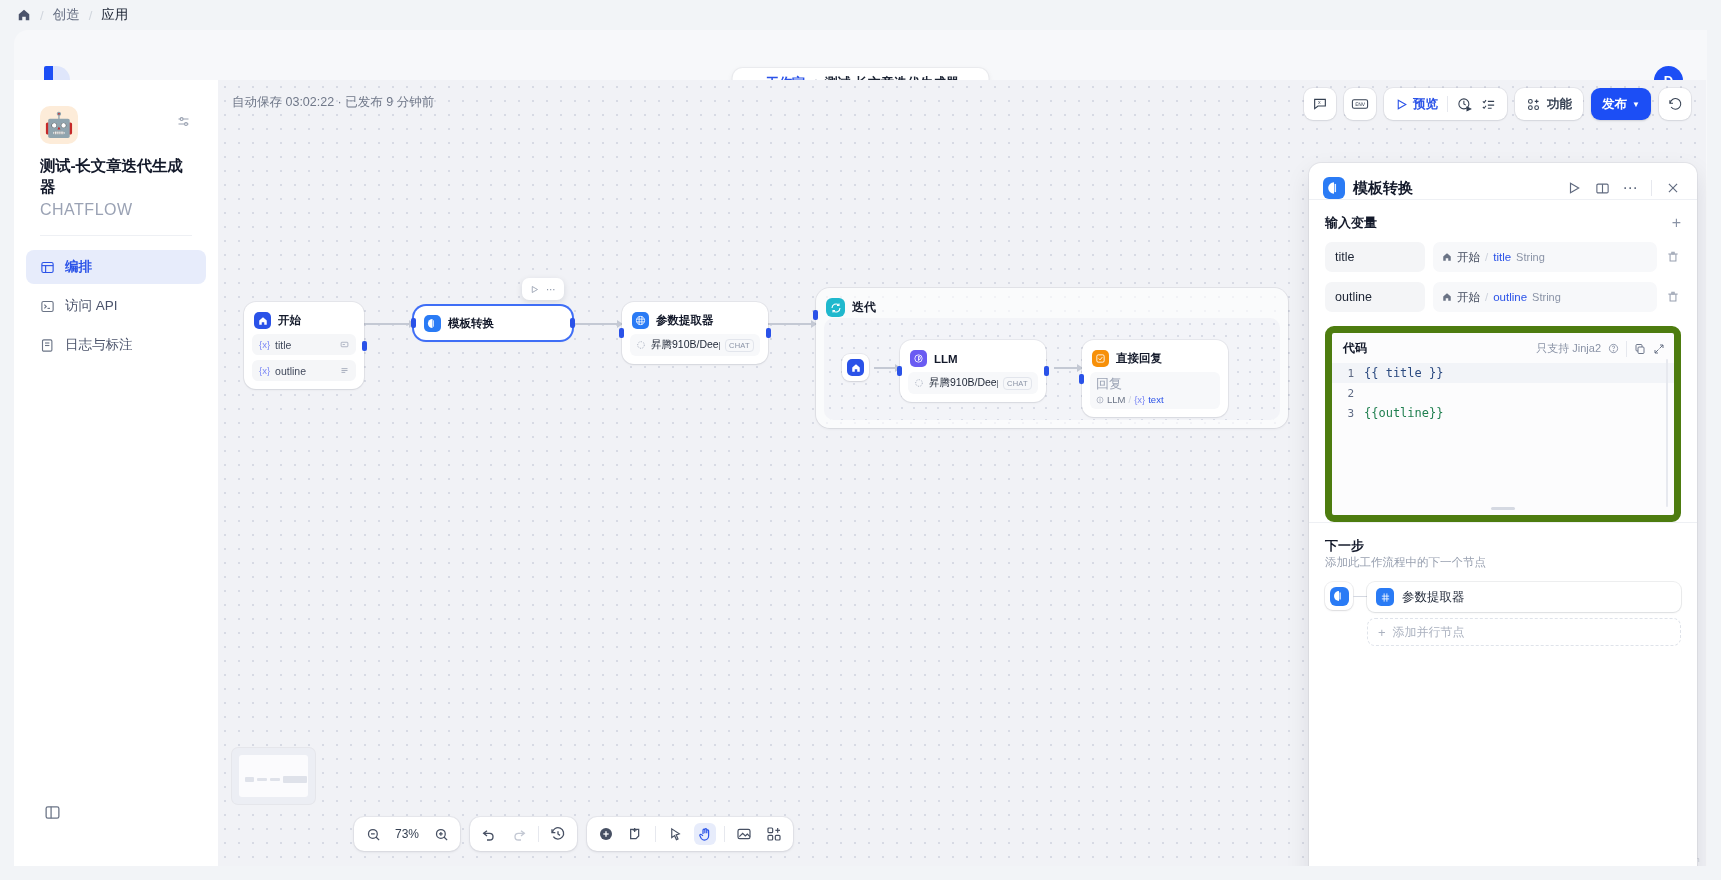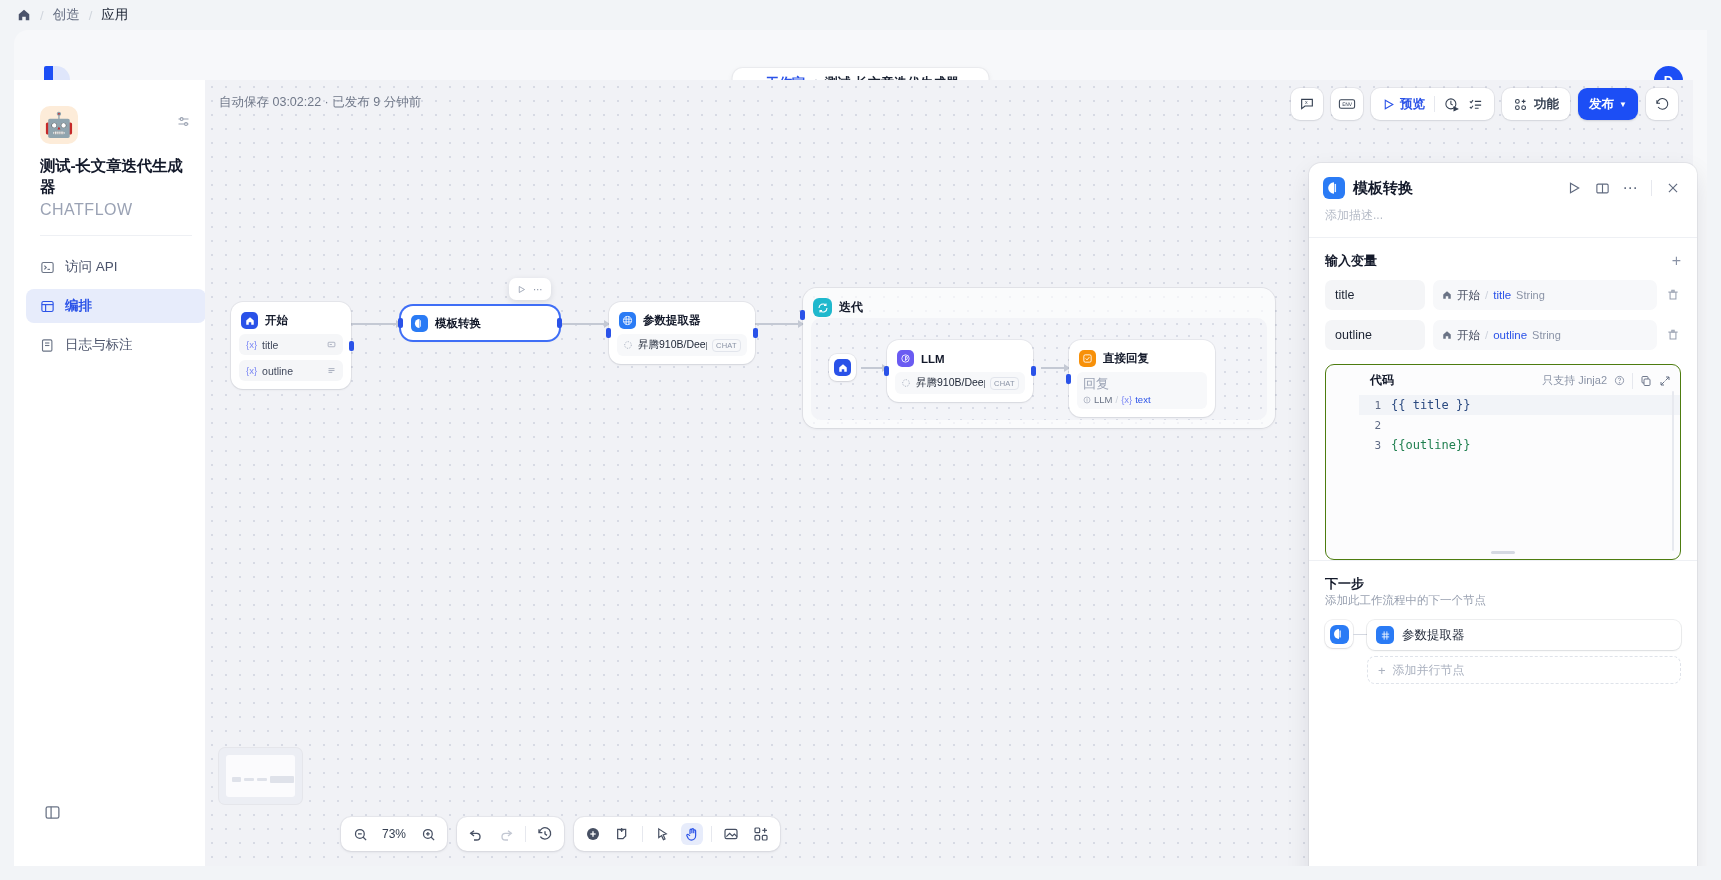--- a/index.html
+++ b/index.html
@@ -63,21 +63,21 @@
   }
   .nav-item.active { background: #e7ecfb; color: #2a52e8; font-weight: 600; }
   .nav-ico { width: 16px; height: 16px; display:inline-flex; align-items:center; justify-content:center; }
 
   .sidebar-foot {
     position: absolute; left: 30px; bottom: 44px; width: 18px; height: 18px; cursor:pointer;
   }
 
   
   .canvas {
-    position: absolute; top: 50px; left: 191px; width: 1488px; height: 786px;
+    position: absolute; top: 50px; left: 204px; width: 1488px; height: 786px;
     background-color: #f1f2f6;
     background-image: radial-gradient(circle, #d7dae4 1px, transparent 1px);
     background-size: 14px 14px;
     overflow: hidden;
   }
   .autosave {
     position: absolute; top: 14px; left: 14px; font-size: 12.5px; color: #707889;
   }
 
   
@@ -216,22 +216,22 @@
   .var-src {
     flex:1; height: 30px; background:#f7f8fa; border-radius:7px;
     display:flex; align-items:center; padding: 0 9px; gap: 5px; font-size: 11.5px; color:#41495c;
   }
   .src-blue { color:#2a52e8; }
   .src-type { color:#8a93a6; font-size: 11px; }
   .slash { color:#cdd2dc; }
   .trash { width:16px;height:16px; color:#98a0b0; cursor:pointer; display:flex;align-items:center;justify-content:center;}
 
   .codebox {
-    margin: 14px 16px 0 16px; border:1px solid #4d7c0f; border-radius: 9px; overflow:hidden; background:#fcfcfd;
-    height: 196px; position:relative;padding-left:33px;
+    margin: 14px 16px 0 16px; border:7px solid #4d7c0f; border-radius: 9px; overflow:hidden; background:#fcfcfd;
+    height: 196px; position:relative;
   }
   .code-head { display:flex; align-items:center; padding: 7px 9px 4px 11px; gap: 7px; }
   .code-lbl { font-size: 12px; font-weight:700; color:#13192a; flex:1; }
   .code-note { font-size: 11px; color:#8a93a6; }
   .code-body { padding: 2px 0 0 0; font-family: "DejaVu Sans Mono","Liberation Mono", monospace; font-size: 12px; }
   .cline { display:flex; gap: 10px; padding: 0 10px; height: 20px; align-items:center; }
   .cline.hl { background:#f2f4f8; }
   .cnum { width: 12px; text-align:right; color:#5f6b85; font-size: 11px; }
   .ctok-b { color:#1f7f4f; }
   .ctok-v { color:#2b4a80; }
@@ -324,39 +324,39 @@
           <line x1="4" y1="16" x2="20" y2="16"></line>
             <circle cx="16" cy="16" r="2.3" fill="#fff"></circle>
         </svg>
       </div>
       <div class="app-title">测试-长文章迭代生成器</div>
       <div class="app-sub">CHATFLOW</div>
     </div>
     <div class="divider"></div>
 
     <div class="nav">
+      <div class="nav-item active">
+        <span class="nav-ico">
+          <svg width="15" height="15" viewBox="0 0 24 24" fill="none" stroke="#2a52e8" stroke-width="1.8">
+            <rect x="3" y="4" width="18" height="16" rx="2.5"></rect>
+              <line x1="3" y1="9" x2="21" y2="9"></line>
+              <line x1="9" y1="9" x2="9" y2="20"></line>
+          </svg>
+        </span>
+        <span>编排</span>
+      </div>
       <div class="nav-item">
         <span class="nav-ico">
           <svg width="15" height="15" viewBox="0 0 24 24" fill="none" stroke="#6b7486" stroke-width="1.8">
             <rect x="3" y="4" width="18" height="16" rx="2.5"></rect>
               <polyline points="7,9 10,12 7,15"></polyline>
               <line x1="12" y1="15" x2="16" y2="15"></line>
           </svg>
         </span>
         <span>访问 API</span>
-      </div>
-      <div class="nav-item active">
-        <span class="nav-ico">
-          <svg width="15" height="15" viewBox="0 0 24 24" fill="none" stroke="#2a52e8" stroke-width="1.8">
-            <rect x="3" y="4" width="18" height="16" rx="2.5"></rect>
-              <line x1="3" y1="9" x2="21" y2="9"></line>
-              <line x1="9" y1="9" x2="9" y2="20"></line>
-          </svg>
-        </span>
-        <span>编排</span>
       </div>
       <div class="nav-item">
         <span class="nav-ico">
           <svg width="15" height="15" viewBox="0 0 24 24" fill="none" stroke="#6b7486" stroke-width="1.8">
             <rect x="4" y="3" width="15" height="18" rx="2"></rect>
               <line x1="8" y1="8" x2="15" y2="8"></line>
               <line x1="8" y1="12" x2="15" y2="12"></line>
           </svg>
         </span>
         <span>日志与标注</span>
@@ -726,21 +726,20 @@
       <span class="p-ico" style="font-size:15px;">⋯</span>
       <span class="vbar" style="margin:0 3px;"></span>
       <span class="p-ico">
         <svg width="14" height="14" viewBox="0 0 24 24" fill="none" stroke="#606a7f" stroke-width="1.9">
             <line x1="5" y1="5" x2="19" y2="19"></line>
             <line x1="19" y1="5" x2="5" y2="19"></line>
           </svg>
       </span>
     </div>
 
-    <div class="p-desc">添加描述...</div>
     <div class="p-sep"></div>
 
     <div class="sec">
       <div class="sec-head">
         <span class="sec-title">输入变量</span>
         <span class="plus">+</span>
       </div>
 
       <div class="varrow">
         <span class="var-name">title</span>

